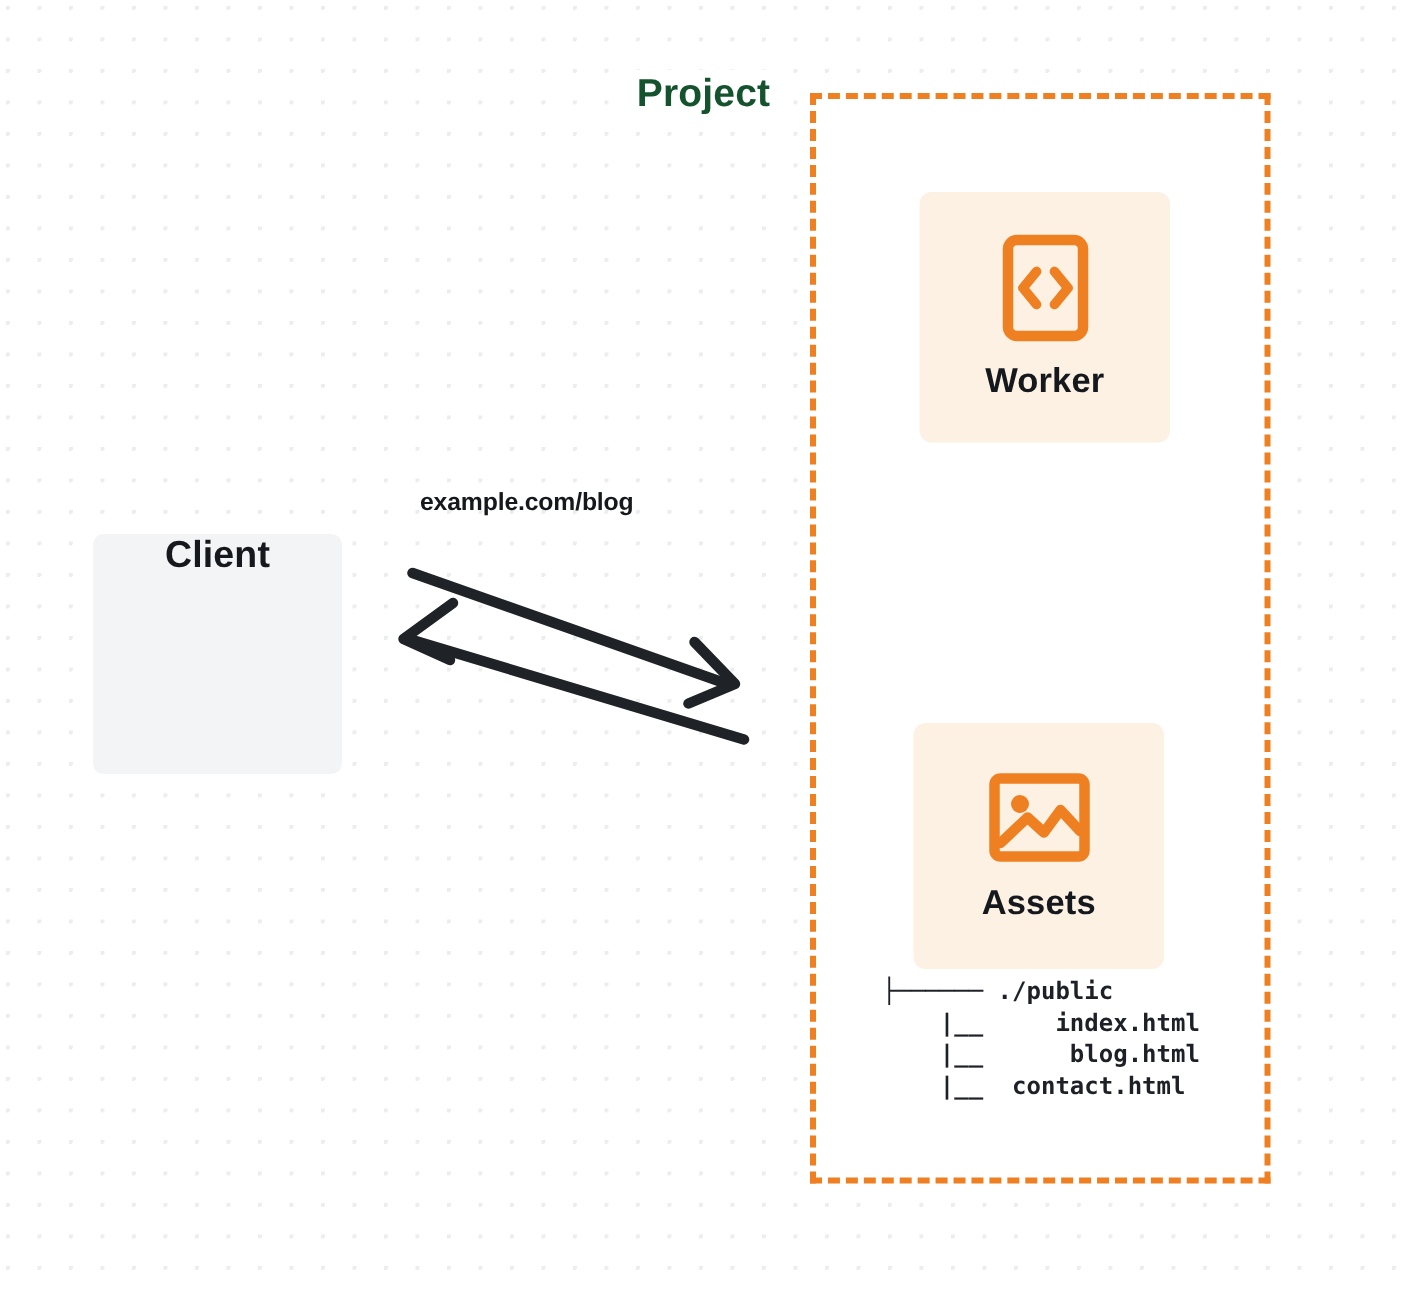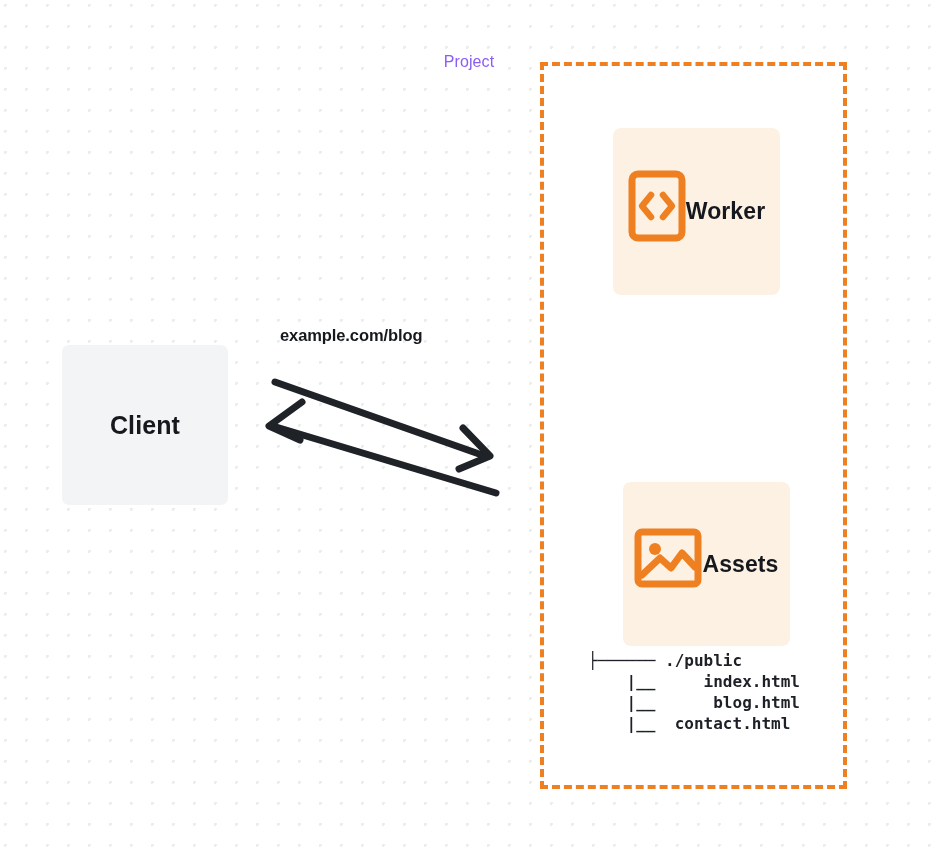--- a/index.html
+++ b/index.html
@@ -21,27 +21,26 @@
     background-color: #ffffff;
     background-image: radial-gradient(circle at 1px 1px, #eceded 1.6px, transparent 1.7px);
     background-size: 21px 21px;
     background-position: 4px 4px;
   }
 
   
   #client-node {
     position: absolute;
     left: 62px;
-    top: 345px;
+    top: 356px;
     width: 166px;
     height: 160px;
     background: #f3f4f5;
     border-radius: 7px;
     display: flex;
-    align-items: center;
     justify-content: center;
   }
   #client-node .node-label {
     font-size: 25px;
     font-weight: bold;
     color: #15181c;
     letter-spacing: 0.1px;
   }
 
   
@@ -74,44 +73,45 @@
     border: 4px dashed #ef8022;
     box-sizing: border-box;
   }
   #project-title {
     position: absolute;
     left: 50%;
     top: 62px;
     transform: translate(-50%, -50%);
     background: #ffffff;
     padding: 0 7px;
-    font-size: 16px;
-    font-weight: normal;
-    color: #8b5cf6;
+    font-size: 26px;
+    font-weight: bold;
+    color: #14532d;
     white-space: nowrap;
     letter-spacing: 0.1px;
   }
 
   
   .service-card {
     position: absolute;
     width: 167px;
     background: #fdf1e4;
     border-radius: 8px;
     display: flex;
+    flex-direction: column;
     align-items: center;
     justify-content: center;
   }
   #worker-card {
     left: 613px;
     top: 128px;
     height: 167px;
   }
   #assets-card {
-    left: 623px;
+    left: 609px;
     top: 482px;
     height: 164px;
   }
   .service-icon {
     display: block;
     margin-bottom: 12px;
   }
   .service-name {
     font-size: 23px;
     font-weight: bold;

